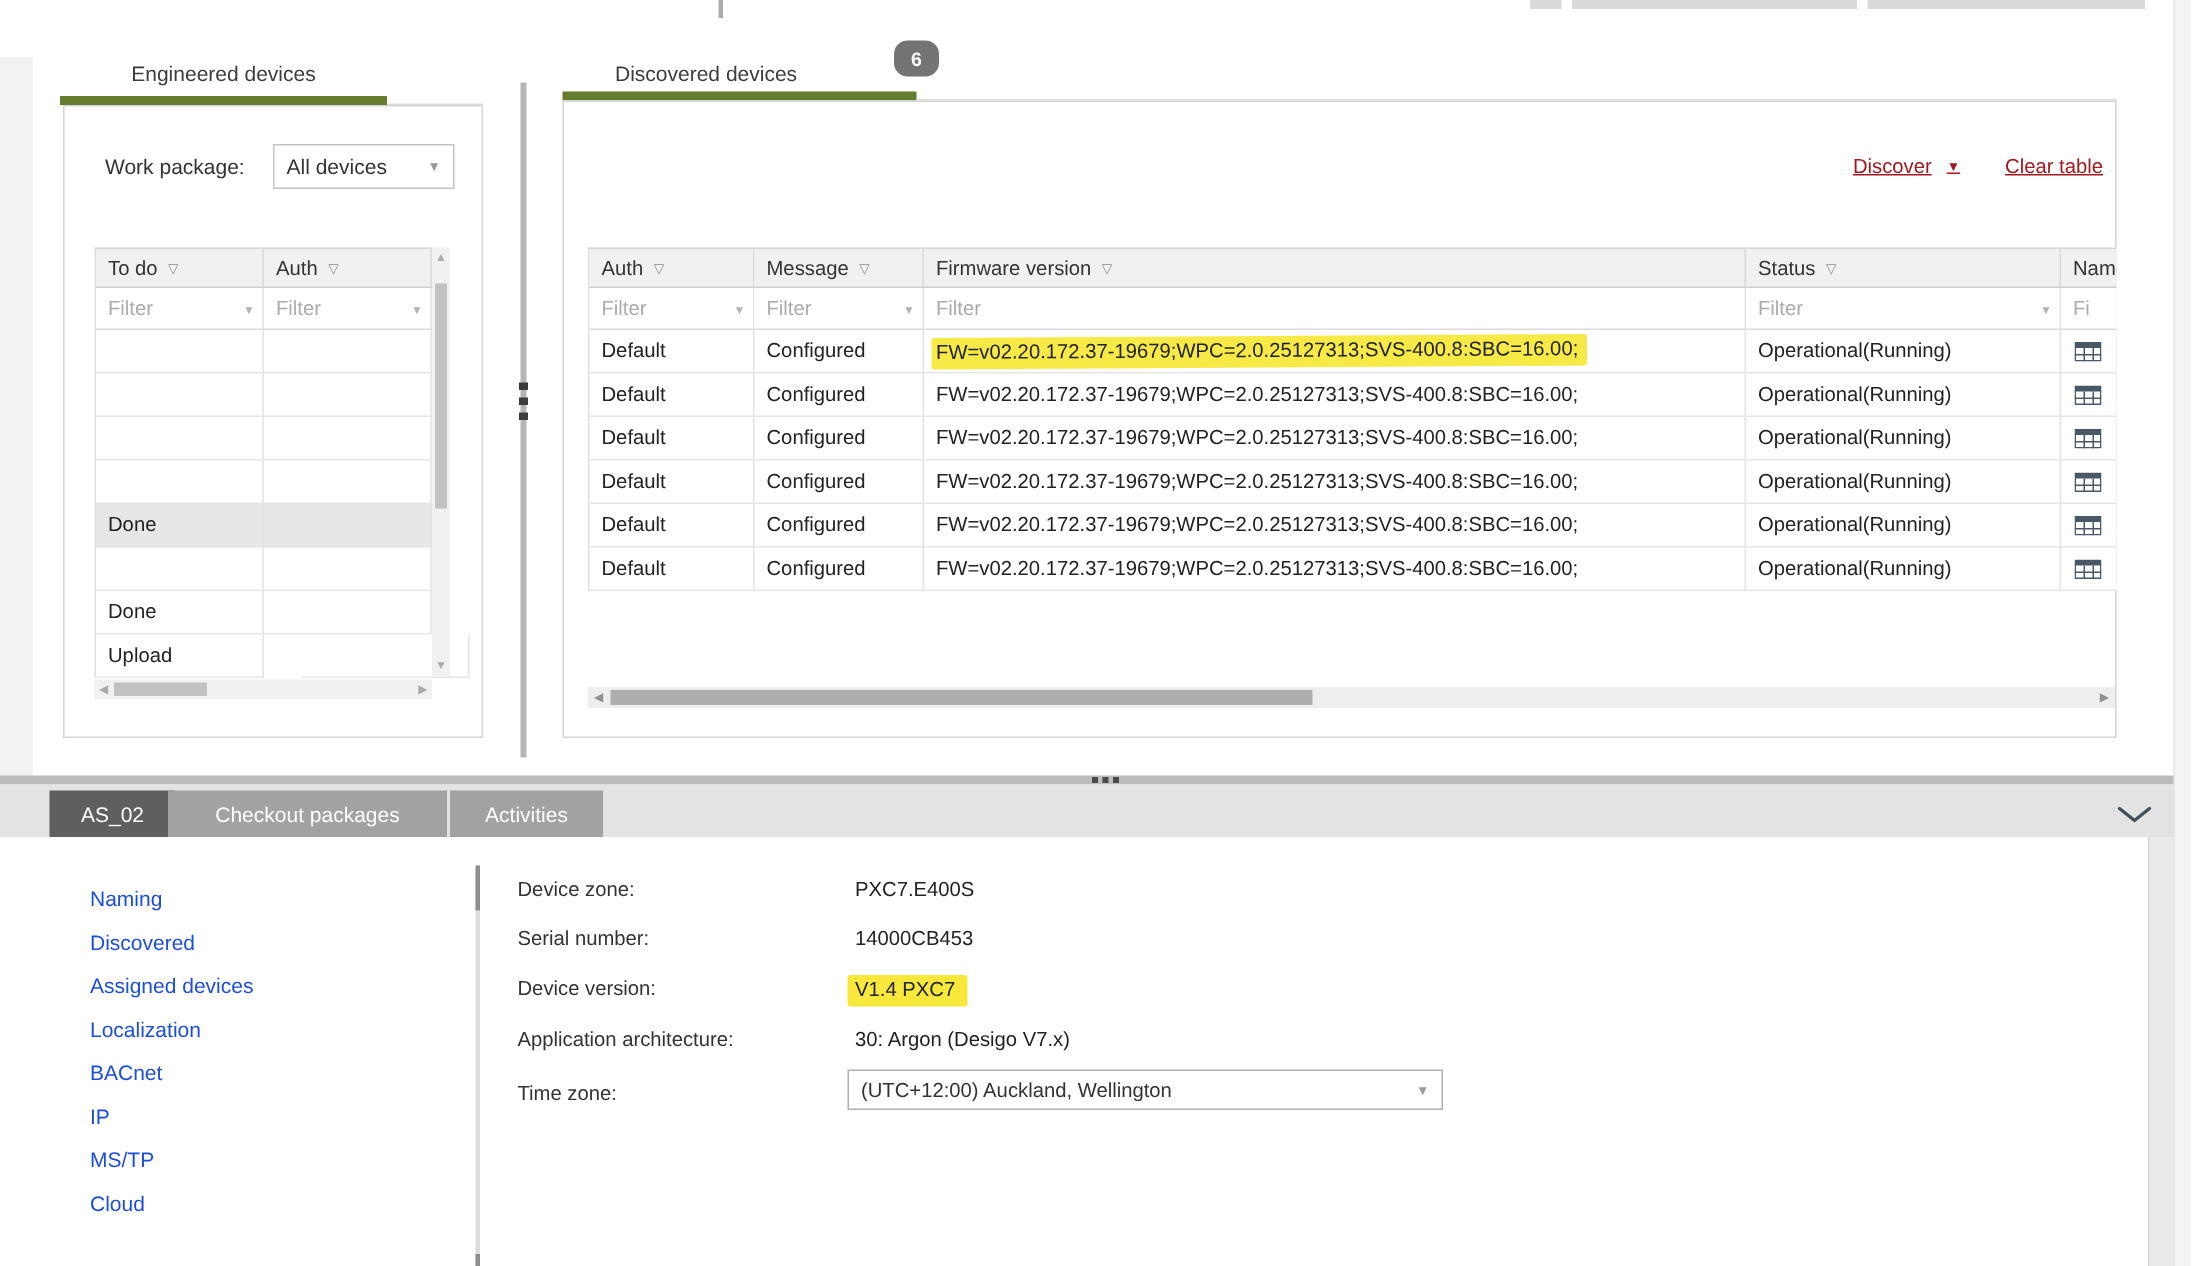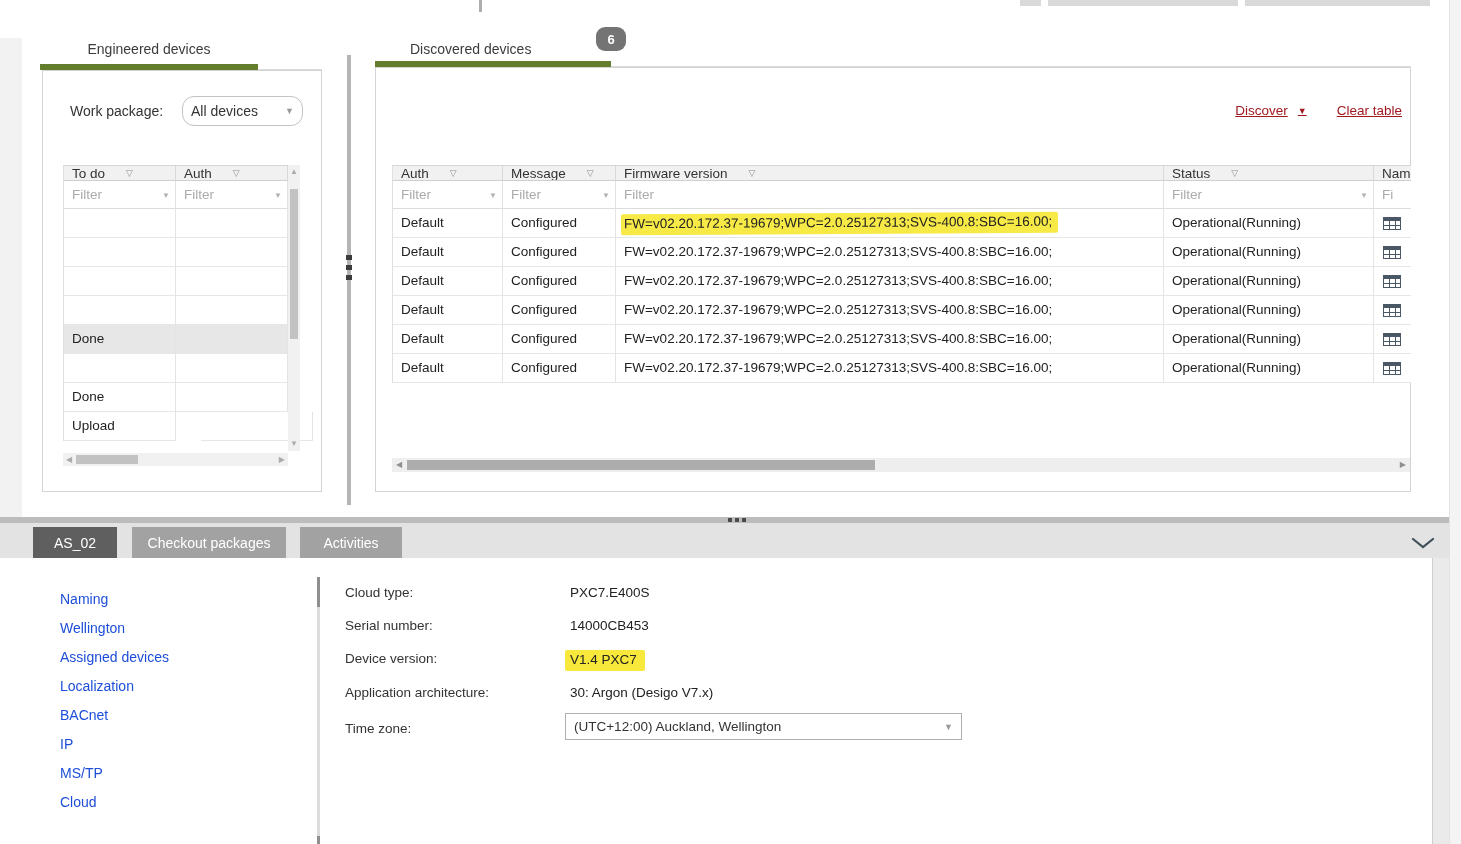--- a/index.html
+++ b/index.html
@@ -29,21 +29,21 @@
 
   
   .combo { border:1px solid #c3c3c3; background:#fff; display:flex; align-items:center; }
   .combo .val { padding-left:8px; font-size:14px; color:#333; white-space:nowrap; overflow:hidden; flex:1; }
   .combo .arr { color:#9a9a9a; font-size:9px; padding:0 8px; }
 
   
   .tbl { border-top:1px solid #d6d6d6; border-left:1px solid #e0e0e0; background:#fff; }
   .tr { display:grid; }
   .th {
-    background:#f1f1f1; height:15px; display:flex; align-items:center; gap:21px;
+    background:#f1f1f1; height:26px; display:flex; align-items:center; gap:7px;
     padding:0 8px; border-right:1px solid #d9d9d9; border-bottom:1px solid #cfcfcf;
     white-space:nowrap; overflow:hidden; color:#333;
   }
   .sort { color:#8f8f8f; font-size:9px; }
   .tf {
     position:relative; height:28px; border-right:1px solid #e2e2e2; border-bottom:1px solid #dcdcdc; background:#fff;
   }
   .tf input {
     width:100%; height:100%; border:none; outline:none; padding:0 18px 0 8px;
     font-family:"Liberation Sans", sans-serif; font-size:13.5px; color:#0c4a6e; background:transparent;
@@ -112,21 +112,21 @@
   <div class="abs topbtn" style="left:1048px;width:190px;"></div>
   <div class="abs topbtn" style="left:1245px;width:185px;"></div>
   <div class="abs right-strip"></div>
 
   <div class="abs panel-tab-label" style="left:40px;top:41px;width:218px;text-align:center;">Engineered devices</div>
   <div class="abs green-bar" style="left:40px;top:64px;width:218px;"></div>
   <div class="abs grey-cont" style="left:258px;top:69px;width:64px;"></div>
   <div class="abs panel-box" style="left:42px;top:70px;width:280px;height:422px;"></div>
 
   <div class="abs" style="left:70px;top:103px;font-size:14px;">Work package:</div>
-  <div class="abs combo" style="left:182px;top:96px;width:121px;height:30px;border-radius:12px;">
+  <div class="abs combo" style="left:182px;top:96px;width:121px;height:30px;">
     <span class="val">All devices</span>
     <span class="arr">▼</span>
   </div>
 
   <div class="abs tbl" style="left:63px;top:165px;width:225px;">
     <div class="tr" style="grid-template-columns:112px 112px;">
       <div class="th">
         <span>To do</span>
         <span class="sort">▽</span>
       </div>
@@ -351,46 +351,46 @@
   </div>
 
   <div class="abs hsplit">
     <div class="dot" style="left:728px;"></div>
     <div class="dot" style="left:735px;"></div>
     <div class="dot" style="left:742px;"></div>
   </div>
 
   <div class="abs tabbar">
     <div class="btab active" style="left:33px;width:84px;">AS_02</div>
-    <div class="btab" style="left:132px;width:154px;">Checkout packages</div>
+    <div class="btab" style="left:112px;width:186px;">Checkout packages</div>
     <div class="btab" style="left:300px;width:102px;">Activities</div>
     <svg class="abs" style="left:1410px;top:13px;" width="26" height="14" viewBox="0 0 26 14">
       <path d="M3 3 L13 11 L23 3" fill="none" stroke="#3f5059" stroke-width="2.2" stroke-linecap="round"></path>
     </svg>
   </div>
 
   <div class="abs bottom-right-line"></div>
   <div class="abs bottom-right-fill"></div>
 
   <div class="abs" style="left:60px;top:584px;width:200px;">
     <div class="nav-item">Naming</div>
-    <div class="nav-item">Wellington</div>
+    <div class="nav-item">Discovered</div>
     <div class="nav-item">Assigned devices</div>
     <div class="nav-item">Localization</div>
     <div class="nav-item">BACnet</div>
     <div class="nav-item">IP</div>
     <div class="nav-item">MS/TP</div>
     <div class="nav-item">Cloud</div>
   </div>
   <div class="abs nav-scroll">
     <div class="t1"></div>
     <div class="t2"></div>
   </div>
 
-  <div class="abs fld-label" style="left:345px;top:585px;">Cloud type:</div>
+  <div class="abs fld-label" style="left:345px;top:585px;">Device zone:</div>
   <div class="abs fld-value" style="left:570px;top:585px;">PXC7.E400S</div>
 
   <div class="abs fld-label" style="left:345px;top:618px;">Serial number:</div>
   <div class="abs fld-value" style="left:570px;top:618px;">14000CB453</div>
 
   <div class="abs fld-label" style="left:345px;top:651px;">Device version:</div>
   <div class="abs fld-value" style="left:570px;top:650px;">
     <span class="marker2">V1.4 PXC7</span>
   </div>
 

